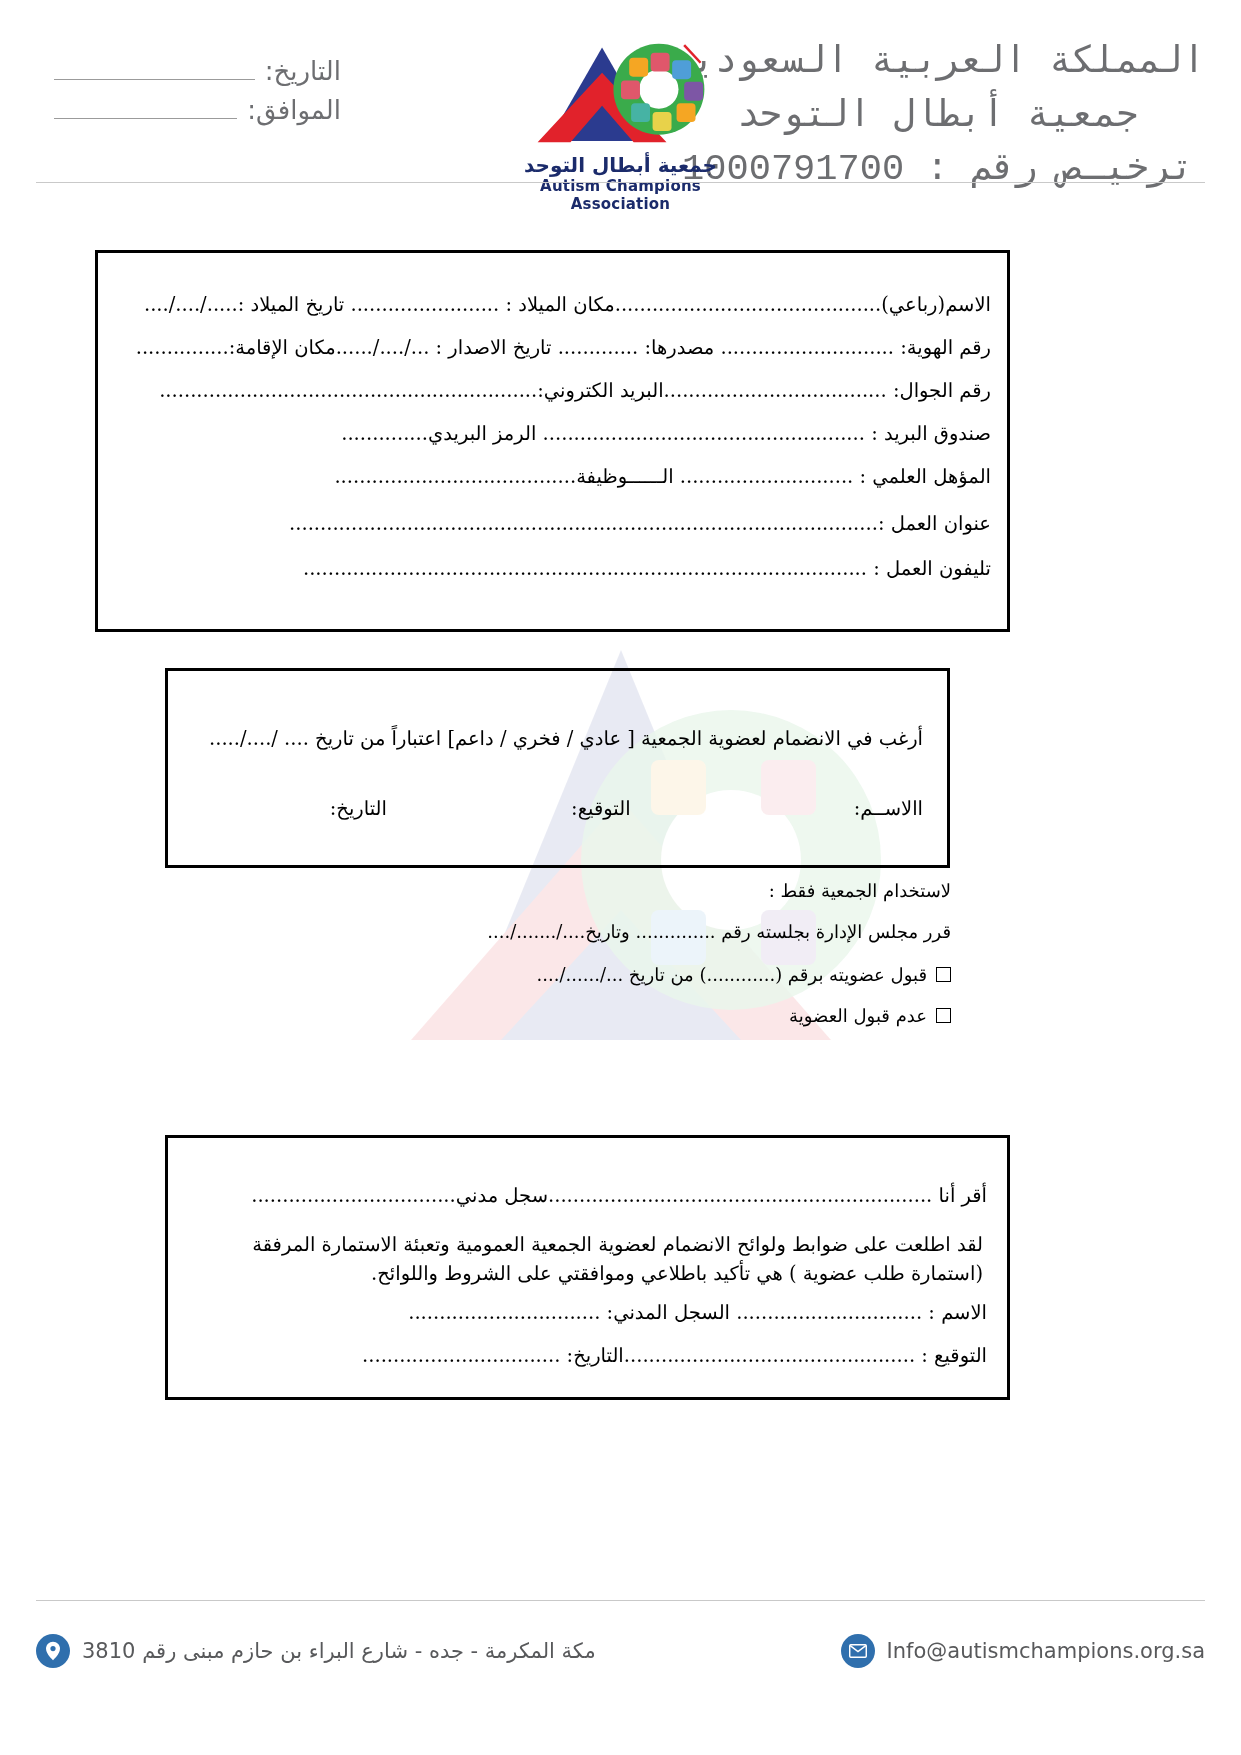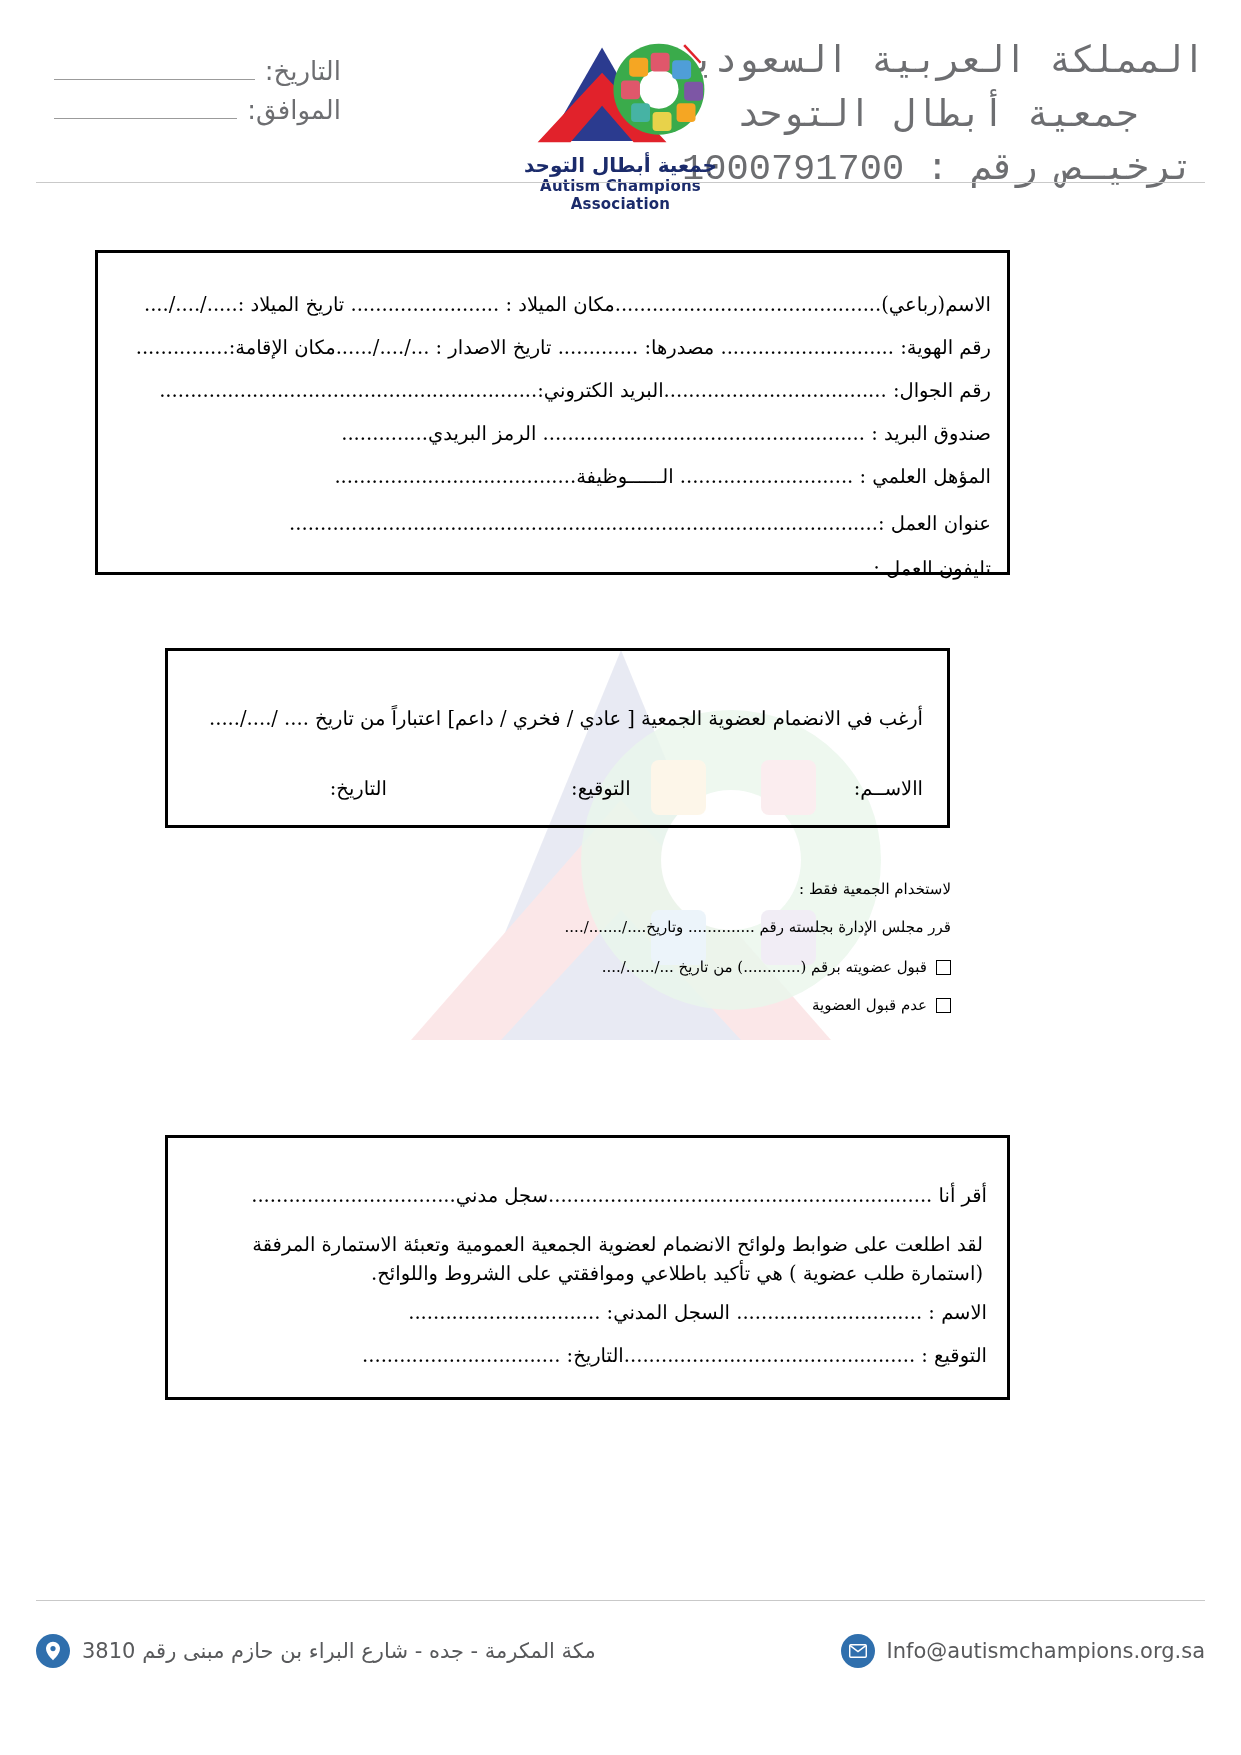--- a/index.html
+++ b/index.html
@@ -118,22 +118,22 @@
     margin-top: 1px;
   }
 
   
   .box {
     position: absolute;
     border: 3px solid #000;
     background: transparent;
     box-sizing: border-box;
   }
-  #box-personal { left: 95px; top: 250px; width: 915px; height: 325px; }
-  #box-request  { left: 165px; top: 648px; width: 785px; height: 180px; }
+  #box-personal { left: 95px; top: 250px; width: 915px; height: 382px; }
+  #box-request  { left: 165px; top: 668px; width: 785px; height: 200px; }
   #box-declare  { left: 165px; top: 1135px; width: 845px; height: 265px; }
 
   .frm {
     direction: rtl;
     font-family: "DejaVu Serif", "Liberation Serif", serif;
     font-size: 19.5px;
     color: #000;
     white-space: nowrap;
     line-height: 1.0;
   }
@@ -172,21 +172,21 @@
 
   
   .official {
     position: absolute;
     right: 290px;
     top: 880px;
     width: 680px;
     direction: rtl;
     text-align: right;
     font-family: "DejaVu Serif", "Liberation Serif", serif;
-    font-size: 15px;
+    font-size: 18px;
     color: #000;
   }
   .official .ln1 { margin-bottom: 20px; }
   .official .ln2 { margin-bottom: 22px; }
   .chk-row { display: flex; flex-direction: row; align-items: center; gap: 9px; margin-bottom: 20px; }
   .chk {
     display: inline-block;
     width: 13px; height: 13px;
     border: 1.4px solid #000;
     background: #fff;

